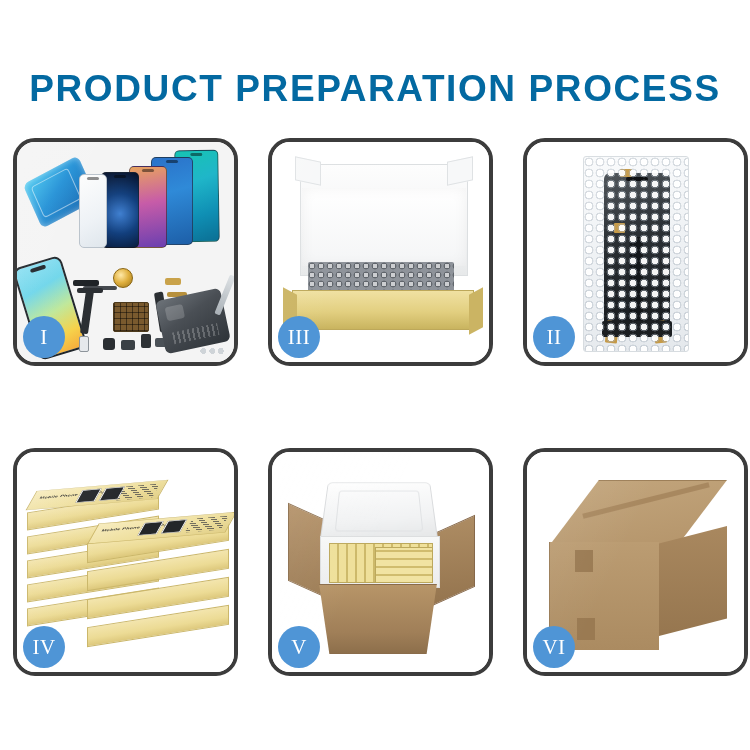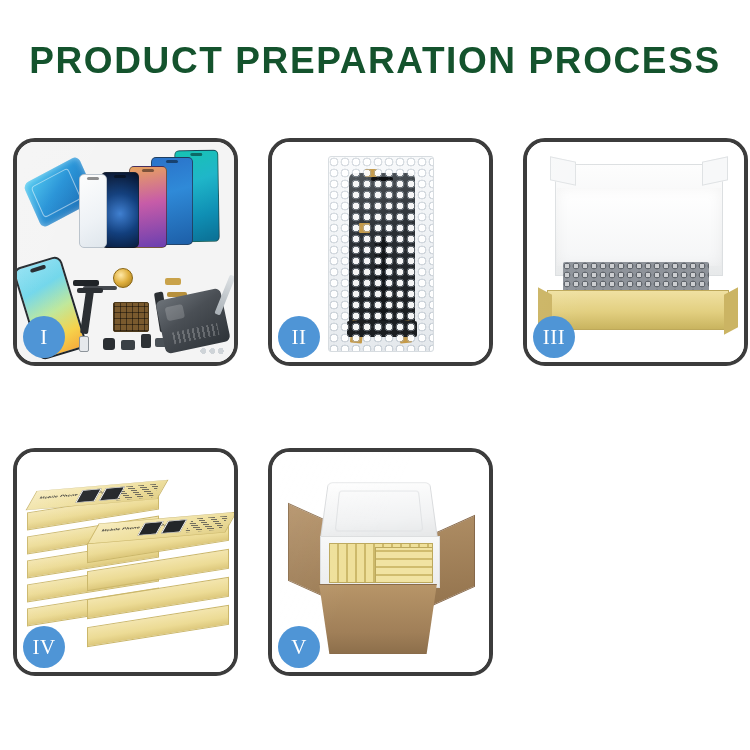--- a/index.html
+++ b/index.html
@@ -25,24 +25,25 @@
     top: 38px;
     left: 0;
     width: 750px;
     text-align: center;
   }
 
   .title {
     font-size: 37px;
     font-weight: 700;
     letter-spacing: 1.6px;
-    color: #14532d;
+    color: #0369a1;
     line-height: 46px;
     white-space: nowrap;
     font-family: "Liberation Sans", sans-serif;
+    margin-top: 28px;
   }
 
   .subtitle {
     margin-top: 7px;
     font-size: 15.5px;
     font-weight: 400;
     letter-spacing: 0.15px;
     color: #232323;
     line-height: 22px;
     white-space: nowrap;
@@ -481,46 +482,46 @@
         <div class="small-part sp10"></div>
 
         <div class="back-cover"></div>
         <div class="screwdriver"></div>
         <div class="screws"></div>
         <div class="glare"></div>
       </div>
       <div class="badge">I</div>
     </div>
 
+    <div class="panel p3">
+      <div class="panel-inner">
+        <div class="box3-lid"></div>
+        <div class="foam"></div>
+        <div class="grey-bubble"></div>
+        <div class="box3-base"></div>
+        <div class="glare"></div>
+      </div>
+      <div class="badge">III</div>
+    </div>
+
     <div class="panel p2">
       <div class="panel-inner">
         <div class="bubble-bag">
           <div class="inner-screen">
             <div class="flex-tail"></div>
           </div>
           <div class="tape tp1"></div>
           <div class="tape tp2"></div>
           <div class="tape tp3"></div>
           <div class="tape tp4"></div>
           <div class="conn-bar"></div>
         </div>
         <div class="glare"></div>
       </div>
       <div class="badge">II</div>
-    </div>
-
-    <div class="panel p3">
-      <div class="panel-inner">
-        <div class="box3-lid"></div>
-        <div class="foam"></div>
-        <div class="grey-bubble"></div>
-        <div class="box3-base"></div>
-        <div class="glare"></div>
-      </div>
-      <div class="badge">III</div>
     </div>
 
     <div class="panel p4">
       <div class="panel-inner">
         <div class="stack">
           <div class="ybox yb-r1"></div>
           <div class="ybox yb-r2"></div>
           <div class="ybox yb-r3"></div>
           <div class="ybox yb-r4"></div>
           <div class="ybox yb-r5"></div>
@@ -561,15 +562,27 @@
         <div class="foam-body">
           <div class="yellow-pack"></div>
           <div class="yellow-pack2"></div>
         </div>
         <div class="carton-front"></div>
         <div class="glare"></div>
       </div>
       <div class="badge">V</div>
     </div>
 
+    <div class="panel p6">
+      <div class="panel-inner">
+        <div class="cart-top"></div>
+        <div class="cart-seam"></div>
+        <div class="cart-left"></div>
+        <div class="cart-right"></div>
+        <div class="tape-patch tpp1"></div>
+        <div class="tape-patch tpp2"></div>
+        <div class="glare"></div>
+      </div>
+      <div class="badge">VI</div>
+    </div>
 
   </div>
 </div>
 
 </body></html>

